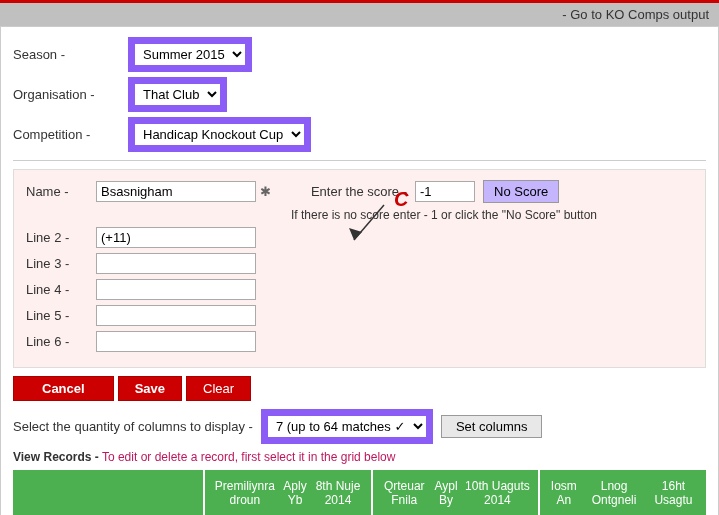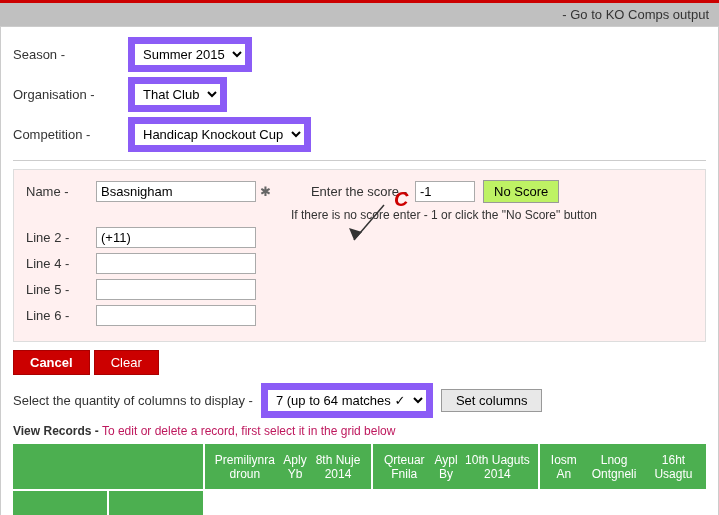--- a/index.html
+++ b/index.html
@@ -88,21 +88,21 @@
     .score-input {
       width: 60px;
       border: 1px solid #aaa;
       padding: 2px 4px;
       font-size: 13px;
       background: white;
       margin-right: 8px;
     }
 
     .no-score-btn {
-      background: #bef264;
+      background: #c4b5fd;
       border: 1px solid #999;
       padding: 3px 10px;
       font-size: 13px;
       cursor: pointer;
     }
 
     .hint-text {
       margin-left: 40px;
       color: #333;
       font-size: 12px;
@@ -122,21 +122,21 @@
     .action-buttons {
       display: flex;
       gap: 4px;
       margin: 8px 0;
     }
 
     .btn-cancel {
       background: #cc0000;
       color: white;
       border: 1px solid #aa0000;
-      padding: 4px 16px;
+      padding: 4px 28px;
       font-size: 13px;
       cursor: pointer;
       font-weight: bold;
     }
 
     .btn-save {
       background: #cc0000;
       color: white;
       border: 1px solid #aa0000;
       padding: 4px 16px;
@@ -277,40 +277,45 @@
       </div>
     </div>
 
     <div class="hint-text" style="margin-left:265px; margin-bottom:5px;">If there is no score enter - 1 or click the "No Score" button</div>
 
     <div class="entry-row">
       <div class="entry-label">Line 2 -</div>
       <input type="text" class="entry-input" value="(+11)" style="">
     </div>
 
+    <div class="entry-row">
+      <div class="entry-label">Line 3 -</div>
+      <input type="text" class="entry-input" value="" style="">
+    </div>
 
     <div class="entry-row">
       <div class="entry-label">Line 4 -</div>
       <input type="text" class="entry-input" value="" style="">
     </div>
 
     <div class="entry-row">
       <div class="entry-label">Line 5 -</div>
       <input type="text" class="entry-input" value="" style="">
     </div>
 
     <div class="entry-row">
       <div class="entry-label">Line 6 -</div>
       <input type="text" class="entry-input" value="" style="">
     </div>
 
   </div>
 
   <div class="action-buttons">
     <button class="btn-cancel">Cancel</button>
+    <button class="btn-save">Save</button>
     <button class="btn-clear">Clear</button>
   </div>
 
   <div class="columns-row">
     <span class="columns-label">Select the quantity of columns to display -</span>
     <select>
       <option>7 (up to 64 matches ✓</option>
     </select>
     <button class="set-columns-btn">Set columns</button>
   </div>

